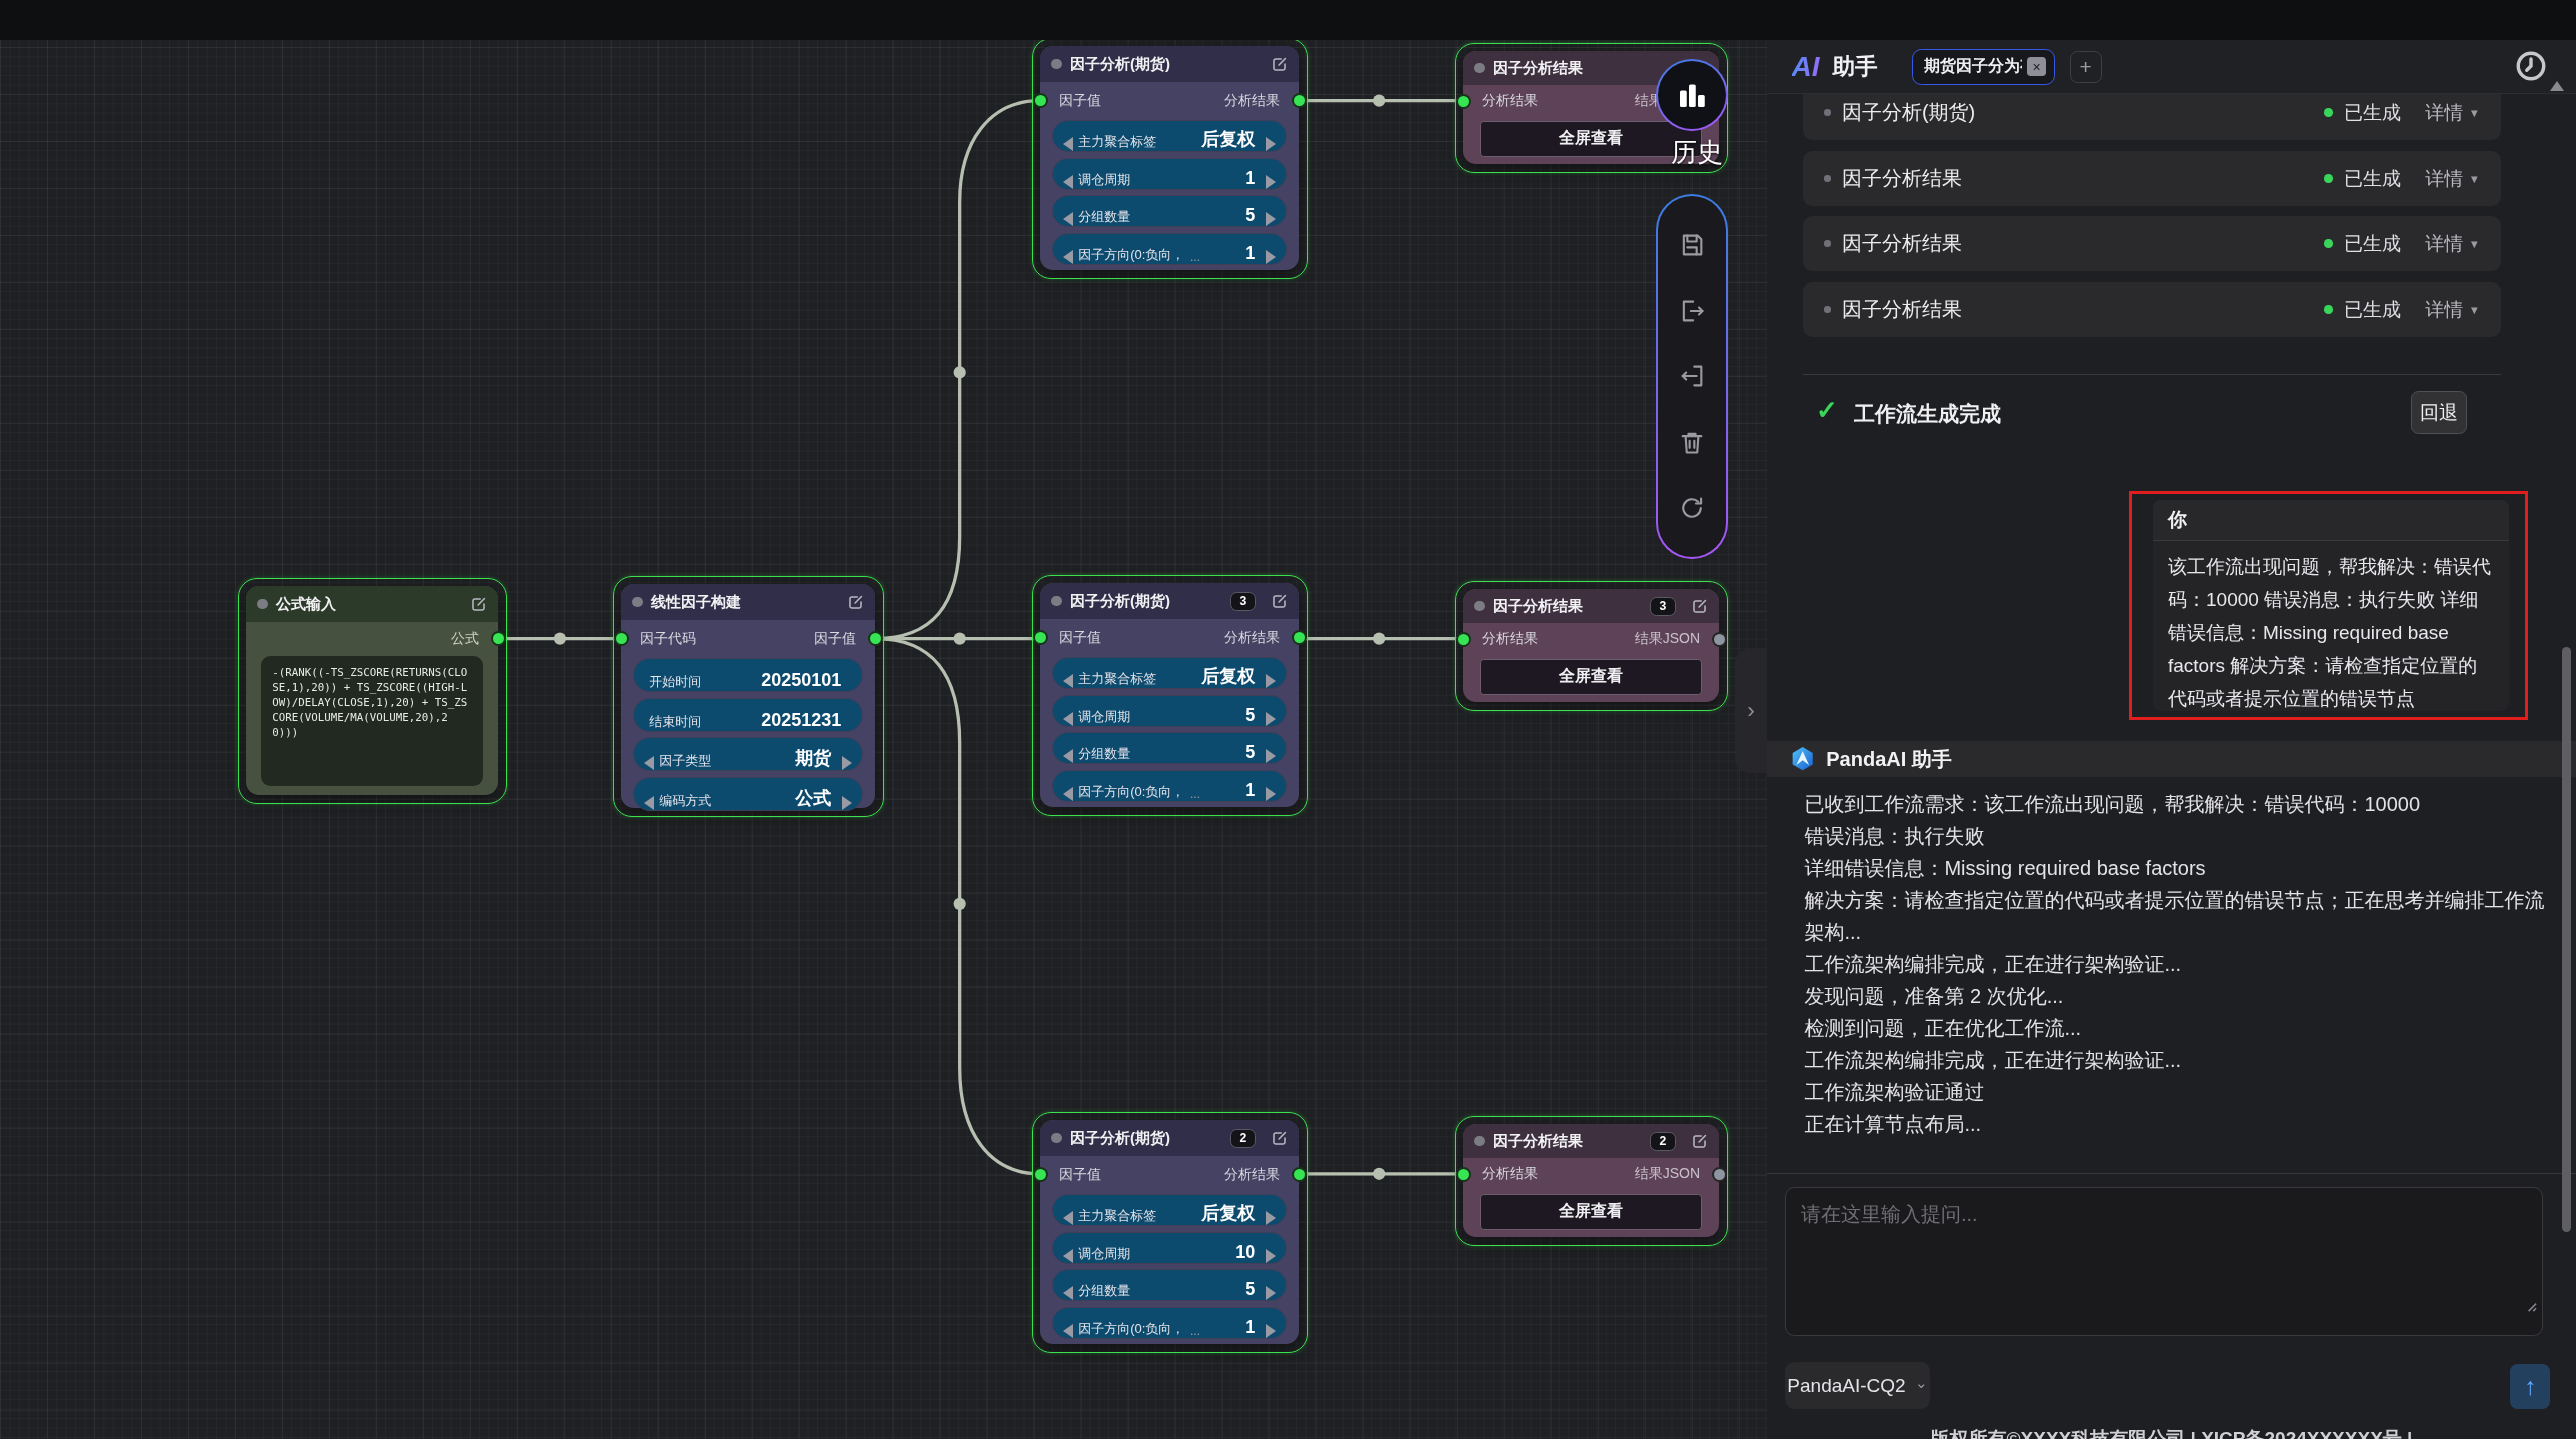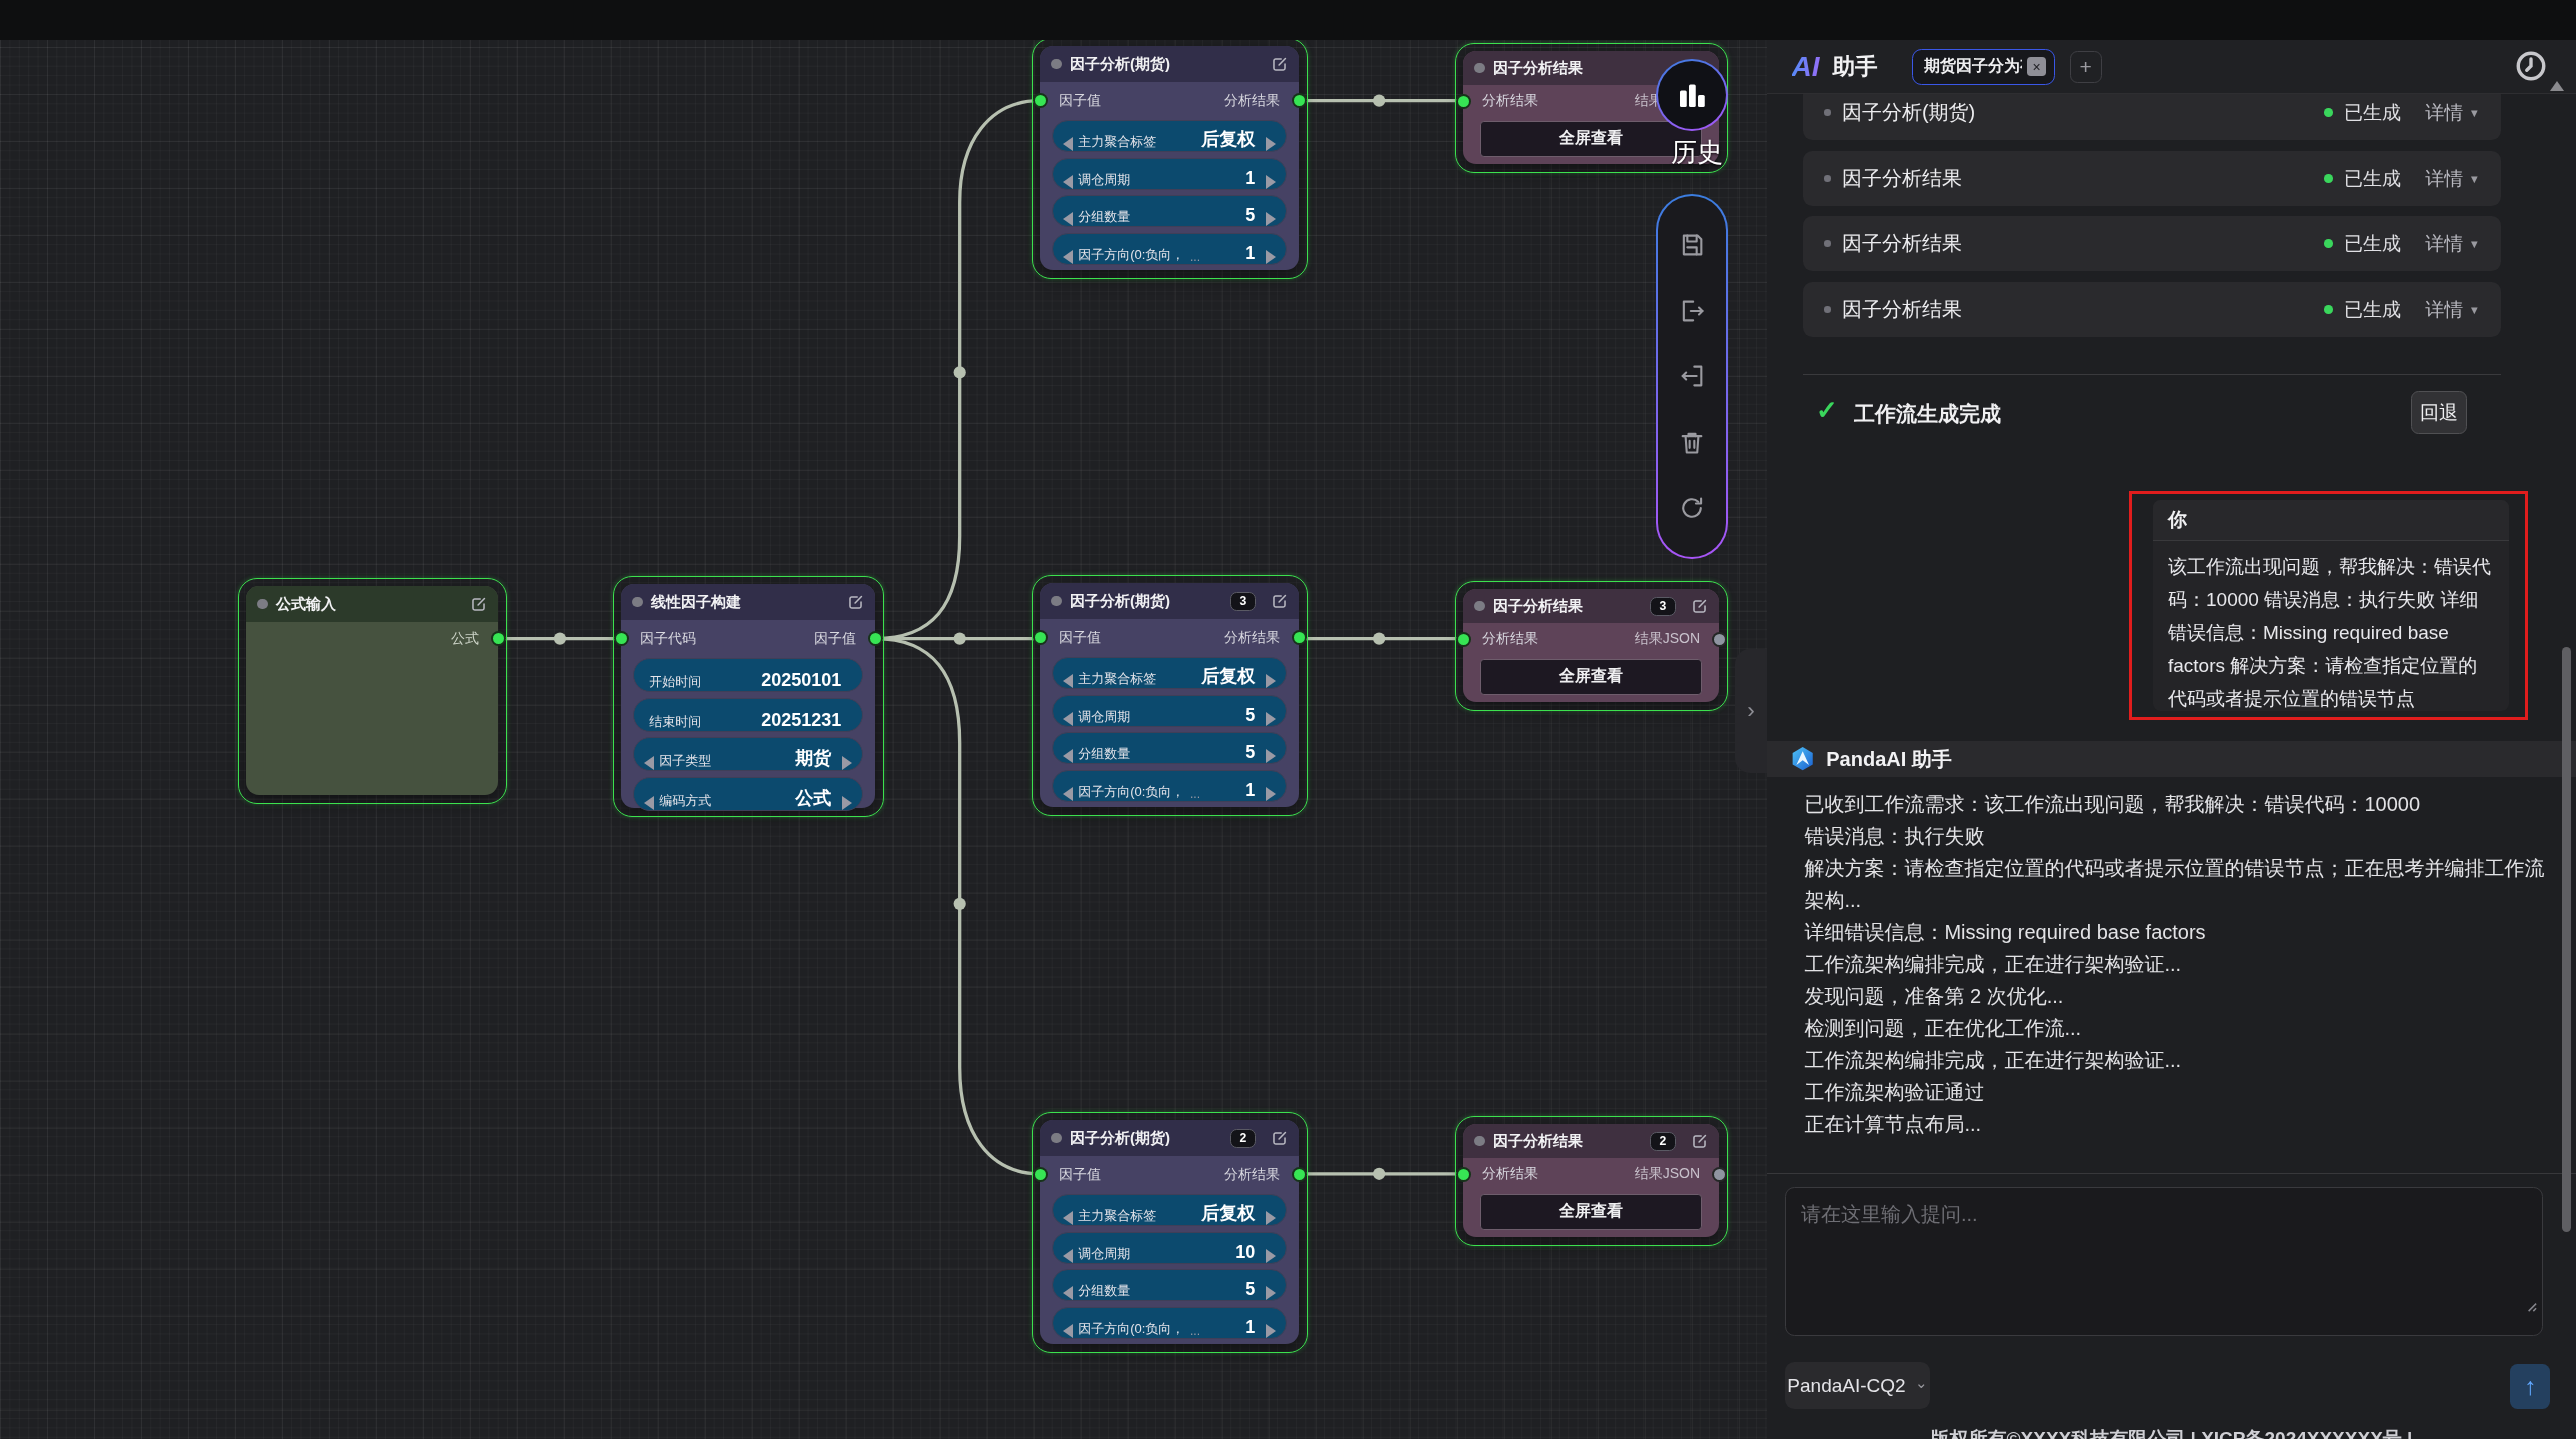--- a/index.html
+++ b/index.html
@@ -189,20 +189,21 @@
           <svg viewBox="0 0 20 20">
               <path d="M12 3.5H5.5a2 2 0 0 0-2 2v9a2 2 0 0 0 2 2h9a2 2 0 0 0 2-2V9.5"></path>
               <path d="M9.5 10.5 17 3"></path>
             </svg>
         </span>
       </div>
       <div class="portrow" style="height:34px;justify-content:flex-end;color:#cdd4c8;">
         <span>公式</span>
         <span class="port out" style="top:9.4px;"></span>
       </div>
+      <div class="codebox">-(RANK((-TS_ZSCORE(RETURNS(CLOSE,1),20)) + TS_ZSCORE((HIGH-LOW)/DELAY(CLOSE,1),20) + TS_ZSCORE(VOLUME/MA(VOLUME,20),20)))</div>
     </div>
 
     <div class="node t-indigo" style="left:621px;top:584px;width:254px;height:224px;">
       <div class="nhead">
         <span class="hdot"></span>
         <span class="ntitle">线性因子构建</span>
         <span class="edit">
           <svg viewBox="0 0 20 20">
               <path d="M12 3.5H5.5a2 2 0 0 0-2 2v9a2 2 0 0 0 2 2h9a2 2 0 0 0 2-2V9.5"></path>
               <path d="M9.5 10.5 17 3"></path>
@@ -562,22 +563,22 @@
         </linearGradient>
           </defs>
         <polygon points="12,1 21.5,6.5 21.5,17.5 12,23 2.5,17.5 2.5,6.5" fill="url(#pg)"></polygon>
         <path d="M12 5 L18 18 L12 13.5 L6 18 Z" fill="#eaf6ff"></path>
       </svg>
       <span class="nm">PandaAI 助手</span>
     </div>
     <div class="asst-body">
       <div class="mline">已收到工作流需求：该工作流出现问题，帮我解决：错误代码：10000</div>
       <div class="mline">错误消息：执行失败</div>
+      <div class="mline">详细错误信息：Missing required base factors</div>
       <div class="mline">解决方案：请检查指定位置的代码或者提示位置的错误节点；正在思考并编排工作流架构...</div>
-      <div class="mline">详细错误信息：Missing required base factors</div>
       <div class="mline">工作流架构编排完成，正在进行架构验证...</div>
       <div class="mline">发现问题，准备第 2 次优化...</div>
       <div class="mline">检测到问题，正在优化工作流...</div>
       <div class="mline">工作流架构编排完成，正在进行架构验证...</div>
       <div class="mline">工作流架构验证通过</div>
       <div class="mline">正在计算节点布局...</div>
     </div>
 
     <div class="cdiv2"></div>
     <textarea class="prompt" placeholder="请在这里输入提问..." style=""></textarea>

